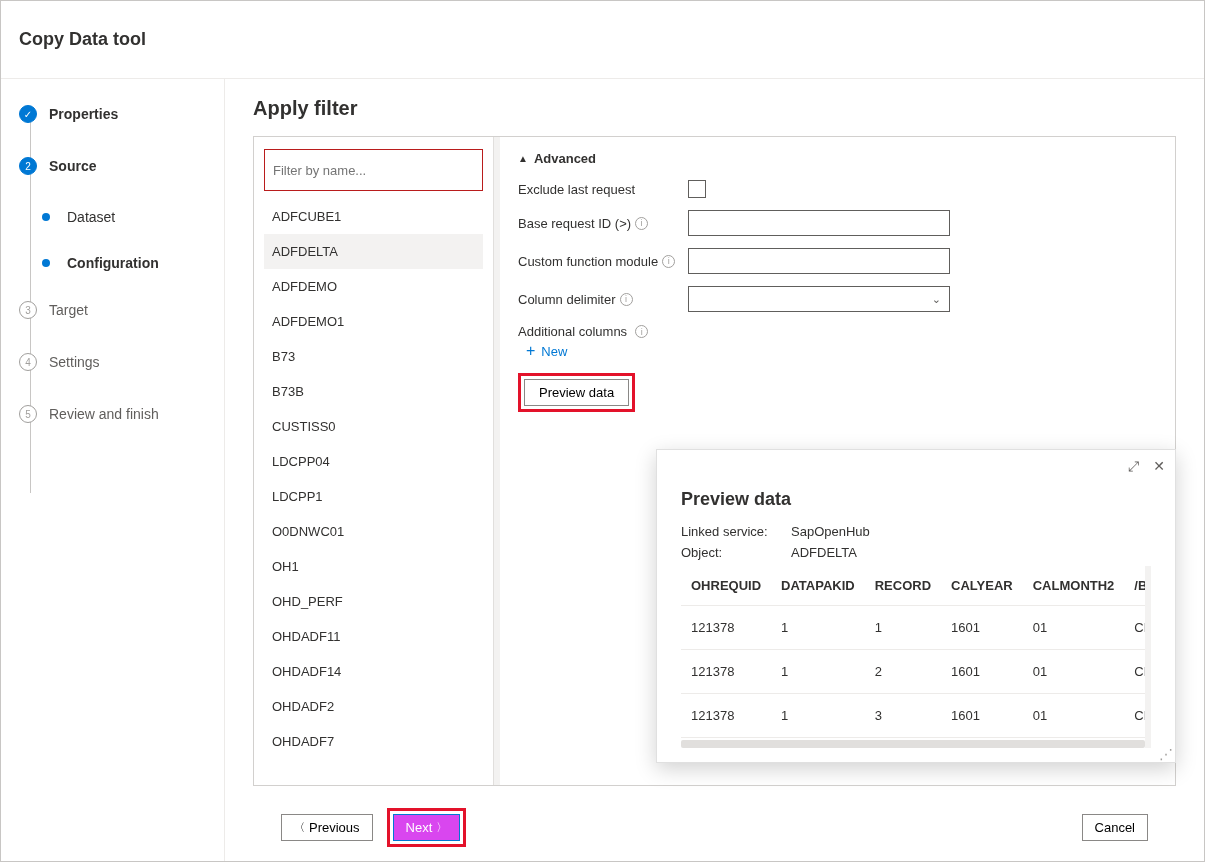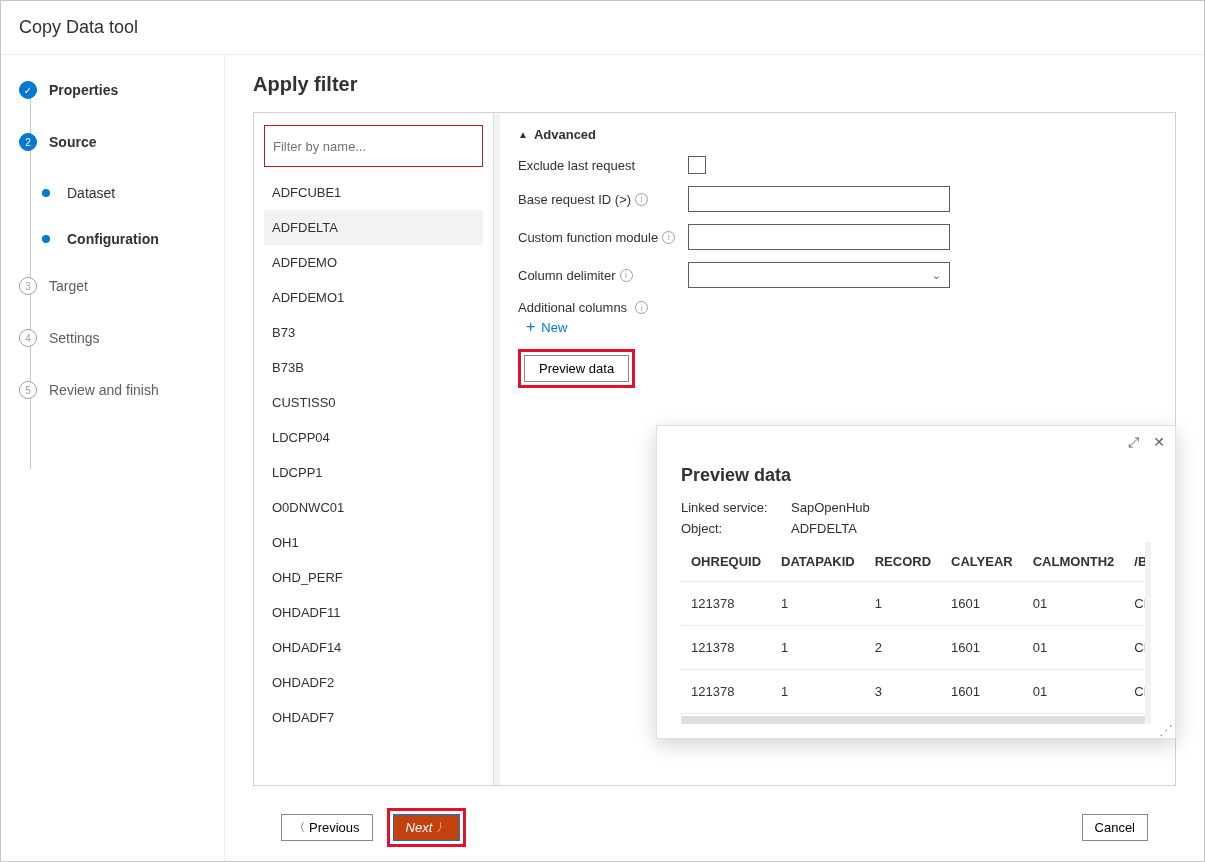--- a/index.html
+++ b/index.html
@@ -1,19 +1,19 @@
 <!DOCTYPE html>
 <html><head>
 <meta charset="utf-8">
 <style>
 * { box-sizing: border-box; margin: 0; padding: 0; }
 body { font-family: "Segoe UI", -apple-system, sans-serif; font-size: 13px; color: #323130; background: #fff; }
 
 .window { border: 1px solid #c8c6c4; width: 1205px; height: 862px; display: flex; flex-direction: column; }
-.titlebar { padding: 16px 18px; font-size: 18px; font-weight: 400; border-bottom: 1px solid #edebe9; }
+.titlebar { padding: 28px 18px; font-size: 18px; font-weight: 700; border-bottom: 1px solid #edebe9; }
 
 .body { flex: 1; display: flex; position: relative; overflow: hidden; }
 
 .sidebar { width: 224px; border-right: 1px solid #edebe9; padding: 20px 0; position: relative; }
 .side-rail { position: absolute; left: 29px; top: 34px; width: 1px; height: 380px; background: #c8c6c4; z-index: 0; }
 .step { display: flex; align-items: center; padding: 6px 18px; margin-bottom: 22px; position: relative; cursor: pointer; z-index:1; }
 .step.sub { padding-left: 36px; margin-bottom: 18px; }
 .step .bubble { width: 18px; height: 18px; border-radius: 50%; border: 1px solid #a19f9d; display: inline-flex; align-items: center; justify-content: center; font-size: 10px; color: #a19f9d; margin-right: 12px; background:#fff; flex-shrink:0; }
 .step.done .bubble { background: #0078d4; border-color: #0078d4; color: #fff; }
 .step.active .bubble { background: #0078d4; border-color: #0078d4; color: #fff; }
@@ -65,21 +65,21 @@
 .grid { margin-top:6px; overflow-x:auto; border-right:6px solid #f3f2f1; }
 table { border-collapse:collapse; width:100%; font-size:13px; }
 th { text-align:center; font-weight:600; padding:12px 10px; border-bottom:1px solid #edebe9; white-space:nowrap; }
 td { padding:14px 10px; border-bottom:1px solid #edebe9; white-space:nowrap; }
 .hscroll { height:8px; background:#e1dfdd; margin-top:2px; border-radius:2px; }
 .resize-grip { position:absolute; right:2px; bottom:2px; width:14px; height:14px; color:#a19f9d; font-size:14px; pointer-events:none; }
 
 .footer { display:flex; align-items:center; padding:10px 28px 14px 28px; gap:6px; }
 .footer .spacer { flex:1; }
 .btn { border:1px solid #8a8886; background:#fff; padding:5px 12px; font-size:13px; cursor:pointer; display:inline-flex; align-items:center; gap:4px; }
-.btn.primary { background:#c2410c; border-color:#0078d4; color:#fff;font-style:italic; }
+.btn.primary { background:#d946ef; border-color:#0078d4; color:#fff; }
 .next-wrap { border:3px solid #e3122a; padding:3px; display:inline-block; margin-left:8px; }
 .arrow { font-size:11px; }
 </style>
 </head>
 <body>
 
 <div class="window">
   <div class="titlebar">Copy Data tool</div>
 
   <div class="body">

